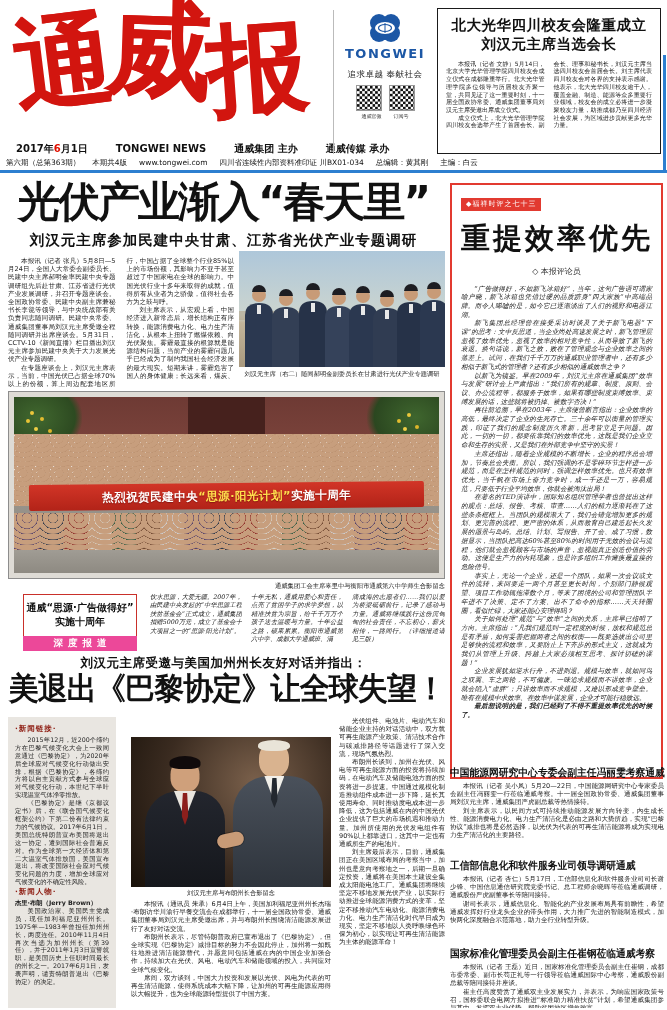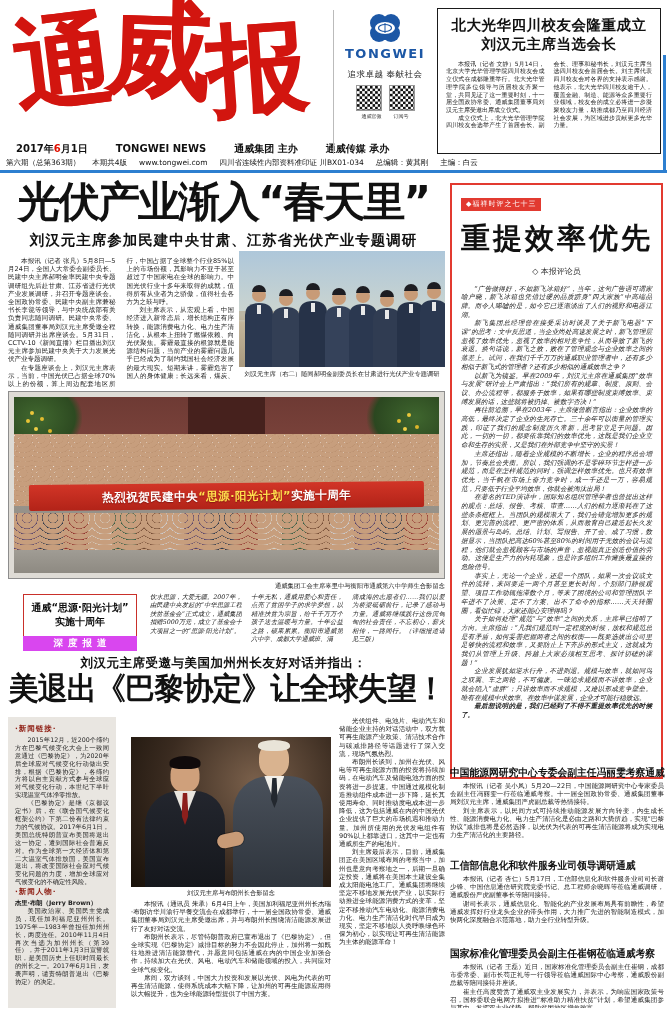--- a/index.html
+++ b/index.html
@@ -82,21 +82,21 @@
    repeating-linear-gradient(90deg,#53406b 0 26px,#27344a 26px 50px,#8e2d29 50px 74px,#d7d2c9 74px 98px,#2e5a43 98px 122px,#6e4630 122px 146px,#cdd1d6 146px 170px);
   background-size:26px 100%,170px 100%}
 .gp-ground{position:absolute;left:0;bottom:0;width:100%;height:13%;
   background:linear-gradient(#a09c94,#8e8a82)}
 .cap2{left:8px;top:582px;width:437px;text-align:right;font-size:6.3px;color:#222}
 
 
 .deepBox{left:23px;top:594px;width:114px;height:57px;border:1px solid #c9302a;
   text-align:center;padding-top:6px}
 .deepBox .l1,.deepBox .l2{font-size:10px;font-weight:800;line-height:1.35}
-.deepTag{position:absolute;left:-1px;right:-1px;bottom:-1px;height:15px;background:#d946ef;
+.deepTag{position:absolute;left:-1px;right:-1px;bottom:-1px;height:15px;background:#ec4899;
   color:#fff;font-size:9.5px;font-weight:700;letter-spacing:5px;display:flex;
   align-items:center;justify-content:center;padding-left:5px}
 .deepCol{top:593px;width:92px;height:62px;font-size:6.3px;line-height:8.4px;
   text-align:justify;overflow:hidden;color:#222;
   font-family:"DejaVu Serif","Liberation Serif",serif;font-style:italic}
 .dc1{left:150px}.dc2{left:251px}.dc3{left:352px;width:93px}
 .indent{text-indent:2em}
 
 
 .kicker{left:2px;top:655px;width:443px;text-align:center;font-size:12.5px;
@@ -303,21 +303,21 @@
         <span class="gold">“思源·阳光计划”</span>
         <span>实施十周年</span>
       </div>
       <div class="gp-front"></div>
       <div class="gp-ground"></div>
     </div>
   </div>
   <div class="abs cap cap2">通威集团工会主席辜里中与衡阳市通威第六中学师生合影留念</div>
 
   <div class="abs deepBox">
-    <div class="l1">通威“思源·阳光计划”</div>
+    <div class="l1">通威“思源·广告做得好”</div>
     <div class="l2">实施十周年</div>
     <div class="deepTag">深度报道</div>
   </div>
   <div class="abs deepCol dc1"><span class="indent">饮水思源，大爱无疆。2007年，由民建中央发起的“中华思源工程扶贫基金会”正式成立，通威集团捐赠5000万元，成立了基金会十大项目之一的“思源·阳光计划”。</span></div>
   <div class="abs deepCol dc2">十年无私，通威用爱心和责任，点亮了贫困学子的求学梦想，以精准扶贫为宗旨，给千千万万个孩子送去温暖与力量。十年公益之路，硕果累累。衡阳市通威第六中学、成都大学通威班、涓</div>
   <div class="abs deepCol dc3">滴成海的志愿者们……我们以爱为桥梁砥砺前行，记录了感动与力量。通威将继续践行这份沉甸甸的社会责任，不忘初心，薪火相传，一路同行。（详细报道请见三版）</div>
 
   <div class="abs kicker">刘汉元主席受邀与美国加州州长友好对话并指出：</div>
   <div class="abs h3">美退出《巴黎协定》让全球失望！</div>
 

